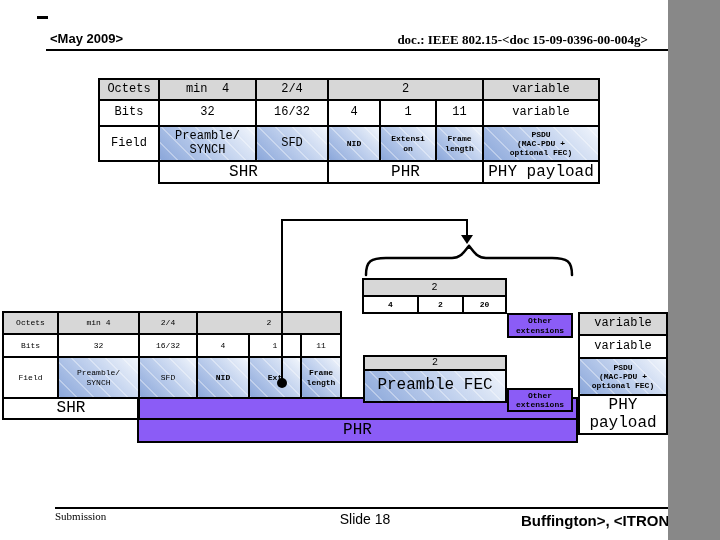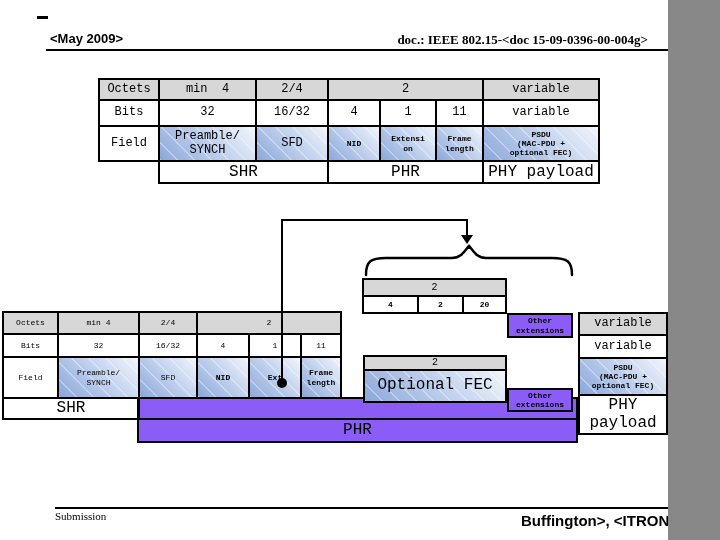--- a/index.html
+++ b/index.html
@@ -175,21 +175,21 @@
 
   <table class="tbl" style="left:363px;top:355px;">
     <colgroup>
         <col style="width:142px">
       </colgroup>
     <tbody>
         <tr style="height:12px">
           <td class="gray f10">2</td>
         </tr>
     <tr style="height:32px">
-          <td class="blue f13">Optional FEC</td>
+          <td class="blue f13">Preamble FEC</td>
         </tr>
   </tbody>
     </table>
   <div class="abox f8b" style="left:507px;top:388px;width:66px;height:24px;">Other
 extensions</div>
 
   <table class="tbl" style="left:578px;top:312px;">
     <colgroup>
         <col style="width:117px">
       </colgroup>
@@ -206,17 +206,18 @@
 optional FEC)</td>
         </tr>
     <tr style="height:21px">
           <td class="f13">PHY payload</td>
         </tr>
   </tbody>
     </table>
 
   <div class="foot-rule"></div>
   <div class="foot-sub">Submission</div>
+  <div class="foot-slide">Slide 18</div>
   <div class="foot-auth">
     <div>Buffington&gt;, &lt;ITRON&gt;</div>
   </div>
 
 </div>
 
 </body></html>

